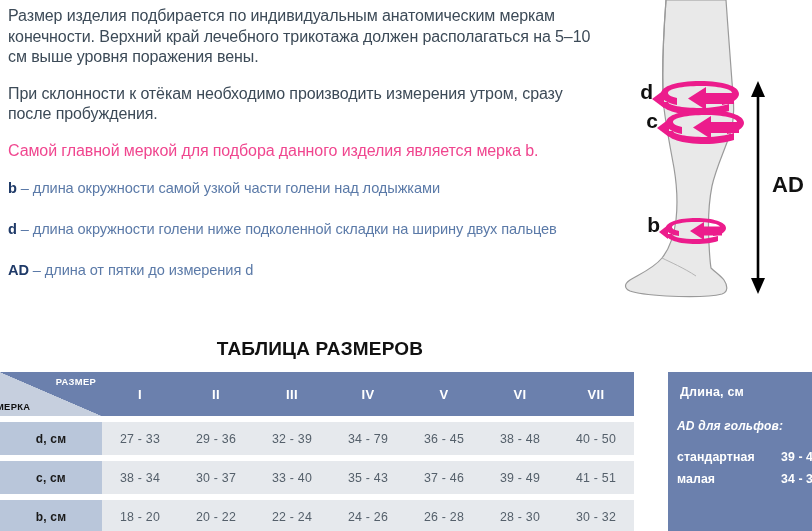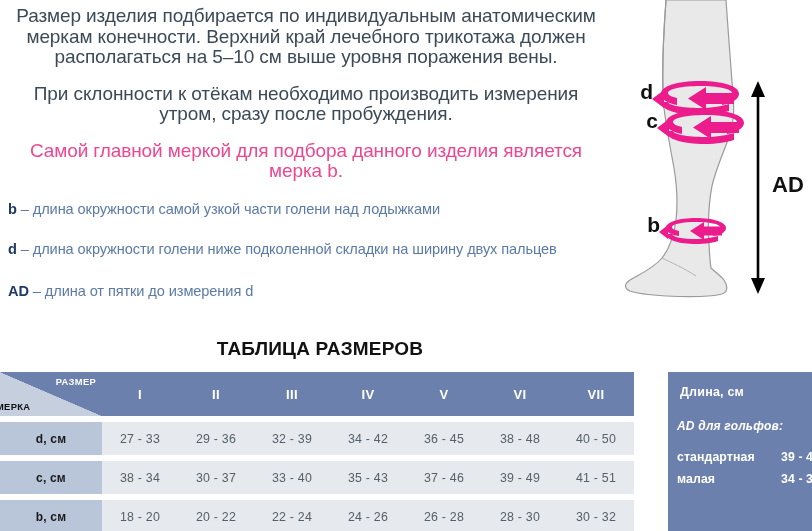--- a/index.html
+++ b/index.html
@@ -18,25 +18,24 @@
 
   
   #text-column {
     position: absolute;
     left: 8px;
     top: 6px;
     width: 596px;
   }
   .para {
     color: #3c4a57;
-    font-size: 19px;
+    font-size: 16px;
     line-height: 20.5px;
     margin: 0 0 16px 0;
     letter-spacing: -0.1px;
-    text-align: center;
   }
   .para.pink {
     color: #f0468f;
     margin-bottom: 17px;
   }
   .defline {
     font-size: 14.6px;
     line-height: 20.5px;
     color: #5b7aa8;
     margin: 0 0 20px 0;
@@ -349,21 +348,21 @@
 
     <tr class="gap">
       <td colspan="8"></td>
     </tr>
 
     <tr>
       <td class="row-label">d, см</td>
       <td class="cell-val">27 - 33</td>
       <td class="cell-val">29 - 36</td>
       <td class="cell-val">32 - 39</td>
-      <td class="cell-val">34 - 42</td>
+      <td class="cell-val">34 - 79</td>
       <td class="cell-val">36 - 45</td>
       <td class="cell-val">38 - 48</td>
       <td class="cell-val">40 - 50</td>
     </tr>
 
     <tr class="gap">
       <td colspan="8"></td>
     </tr>
 
     <tr>

